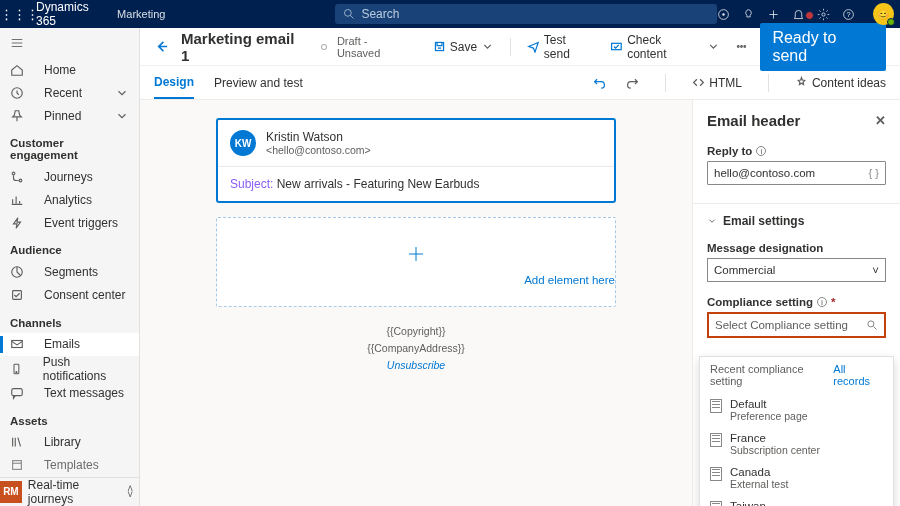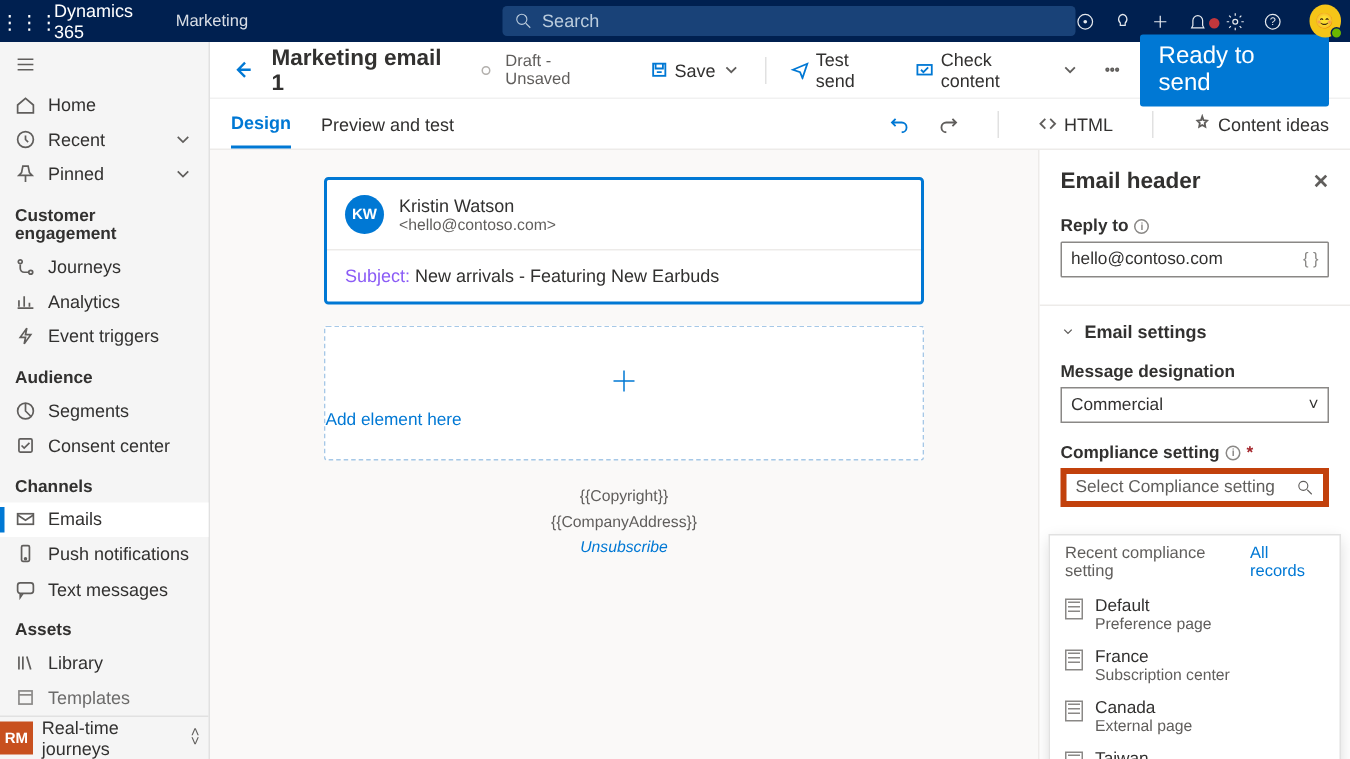--- a/index.html
+++ b/index.html
@@ -18,21 +18,21 @@
 .topbar .badge { position: absolute; top: 3px; right: 3px; width: 9px; height: 9px; background: #d93a3a; border-radius: 50%; border: 1px solid #002050; }
 .topbar .avatar { width: 22px; height: 22px; border-radius: 50%; background: #f5c518; margin: 0 6px; display:flex; align-items:center; justify-content:center; font-size:10px; color:#333; position:relative;}
 .topbar .avatar .dot{position:absolute;bottom:-1px;right:-1px;width:8px;height:8px;border-radius:50%;background:#6bb700;border:1px solid #002050;}
 
 .main { display: flex; height: 478px; }
 
 
 .nav { width: 140px; background: #f5f5f5; border-right: 1px solid #e1e1e1; display: flex; flex-direction: column; font-size: 12px; color: #323130; }
 .nav .ham { padding: 8px 10px; }
 .nav .ham svg { width: 14px; height: 14px; stroke:#605e5c; }
-.nav .row { display: flex; align-items: center; height: 26px; padding: 0 10px; cursor: pointer; gap: 8px; }
+.nav .row { display: flex; align-items: center; height: 26px; padding: 0 10px; cursor: pointer; gap: 20px; }
 .nav .row.sel { background: #fff; position: relative; }
 .nav .row.sel::before { content:""; position:absolute; left:0; top:3px; bottom:3px; width:3px; background:#0078d4; }
 .nav .row svg { width: 14px; height: 14px; fill: none; stroke: #605e5c; stroke-width:1.3; }
 .nav .row .chev { margin-left:auto; }
 .nav .sect { padding: 10px 10px 4px; font-size: 11.5px; font-weight: 600; color: #323130; }
 .nav .spacer { flex: 1; }
 .nav .switch { height: 30px; display:flex; align-items:center; padding: 0 6px 0 0; border-top:1px solid #e1e1e1; }
 .nav .switch .sq { width:22px; height:22px; background:#c8501e; color:#fff; font-size:10px; display:flex; align-items:center; justify-content:center; margin-right:6px; font-weight:600;}
 .nav .switch .updn { margin-left:auto; font-size:10px; color:#605e5c; line-height:6px; }
 
@@ -62,41 +62,41 @@
 .work { flex:1; display:flex; min-height:0; }
 
 .canvas { flex:1; background:#faf9f8; padding: 18px 36px; overflow:auto; }
 .emailcard { width: 400px; margin: 0 auto; border:2px solid #0078d4; border-radius:3px; background:#fff; }
 .fromrow { display:flex; align-items:center; gap:10px; padding:10px 12px; border-bottom:1px solid #edebe9; }
 .fromrow .av { width:26px; height:26px; border-radius:50%; background:#0078d4; color:#fff; font-size:10px; display:flex; align-items:center; justify-content:center; font-weight:600;}
 .fromrow .nm { font-size:12px; }
 .fromrow .em { font-size:10.5px; color:#605e5c; }
 .subjrow { padding: 10px 12px; font-size:12px; }
 .subjrow .lab { color:#8b5cf6; }
-.addzone { width:400px; margin: 14px auto 0; border:1px dashed #a6c8e7; background:#fff; padding: 26px 0 20px; text-align:left; border-radius:2px;}
+.addzone { width:400px; margin: 14px auto 0; border:1px dashed #a6c8e7; background:#fff; padding: 26px 0 20px; text-align:right; border-radius:2px;}
 .addzone .plus { width:20px; height:20px; color:#0078d4; margin:0 auto 10px; }
 .addzone .txt { color:#0078d4; font-size:11.5px; }
 .footer { width:400px; margin: 16px auto 0; text-align:center; font-size:10.5px; color:#605e5c; line-height:1.6; }
 .footer .uns { color:#0078d4;font-style:italic; }
 
 
 .panel { width: 208px; border-left:1px solid #edebe9; padding: 12px 14px 0; display:flex; flex-direction:column; overflow:hidden; position:relative;}
 .panel h3 { font-size:15px; font-weight:600; margin-bottom:12px; display:flex; align-items:center; }
 .panel h3 .x { margin-left:auto; cursor:pointer; font-size:13px; color:#605e5c;}
 .panel .flab { font-size:11.5px; font-weight:600; margin: 4px 0 4px; display:flex; align-items:center; gap:4px;}
 .panel .flab .info{ width:10px;height:10px;border:1px solid #8a8886;border-radius:50%;font-size:7px;line-height:9px;text-align:center;color:#8a8886;}
 .panel .flab .req{color:#a4262c;}
 .panel .inp { border:1px solid #8a8886; height:24px; padding:0 6px; font-size:11.5px; display:flex; align-items:center; border-radius:1px; margin-bottom:12px; }
 .panel .inp .pc{margin-left:auto;color:#8a8886;font-size:11px;}
 .panel .sep { border:none; border-top:1px solid #edebe9; margin: 6px -14px 10px; }
 .panel .sect2 { font-size:12px; font-weight:600; margin: 0 0 10px; display:flex; align-items:center; gap:6px;}
 .panel .sect2 .chev2{transform:rotate(0deg);}
 .panel .sel { border:1px solid #8a8886; height:24px; padding:0 6px; font-size:11.5px; display:flex; align-items:center; margin-bottom:10px;}
 .panel .sel .dn{margin-left:auto;}
-.panel .srch { border:4px solid #c2410c; height:26px; padding:0 6px; font-size:11.5px; display:flex; align-items:center; color:#605e5c;}
+.panel .srch { border:2px solid #c2410c; height:26px; padding:0 6px; font-size:11.5px; display:flex; align-items:center; color:#605e5c;}
 .panel .srch svg{margin-left:auto; width:12px;height:12px;fill:none;stroke:#605e5c;}
 
 .dd { position:absolute; left:6px; right:6px; top:256px; background:#fff; box-shadow:0 4px 10px rgba(0,0,0,.15); border:1px solid #e1e1e1; font-size:11px; }
 .dd .hdr { display:flex; padding:6px 10px; color:#605e5c; }
 .dd .hdr .all{margin-left:auto; color:#0078d4; cursor:pointer;}
 .dd .opt { display:flex; gap:8px; padding:5px 10px; align-items:flex-start; cursor:pointer;}
 .dd .opt .ic2{ width:12px; height:14px; border:1px solid #8a8886; margin-top:1px; flex:none; position:relative;}
 .dd .opt .ic2::after{content:"";position:absolute;top:1px;left:1px;right:1px;height:1px;background:#8a8886;box-shadow:0 3px 0 #8a8886, 0 6px 0 #8a8886;}
 .dd .opt .nm2{font-size:11.5px; color:#323130;}
 .dd .opt .sub{color:#605e5c; font-size:10.5px;}
@@ -440,21 +440,21 @@
                 <div class="ic2"></div>
                 <div>
                   <div class="nm2">France</div>
                   <div class="sub">Subscription center</div>
                 </div>
               </div>
               <div class="opt">
                 <div class="ic2"></div>
                 <div>
                   <div class="nm2">Canada</div>
-                  <div class="sub">External page</div>
+                  <div class="sub">External test</div>
                 </div>
               </div>
               <div class="opt">
                 <div class="ic2"></div>
                 <div>
                   <div class="nm2">Taiwan</div>
                 </div>
               </div>
             </div>
 

